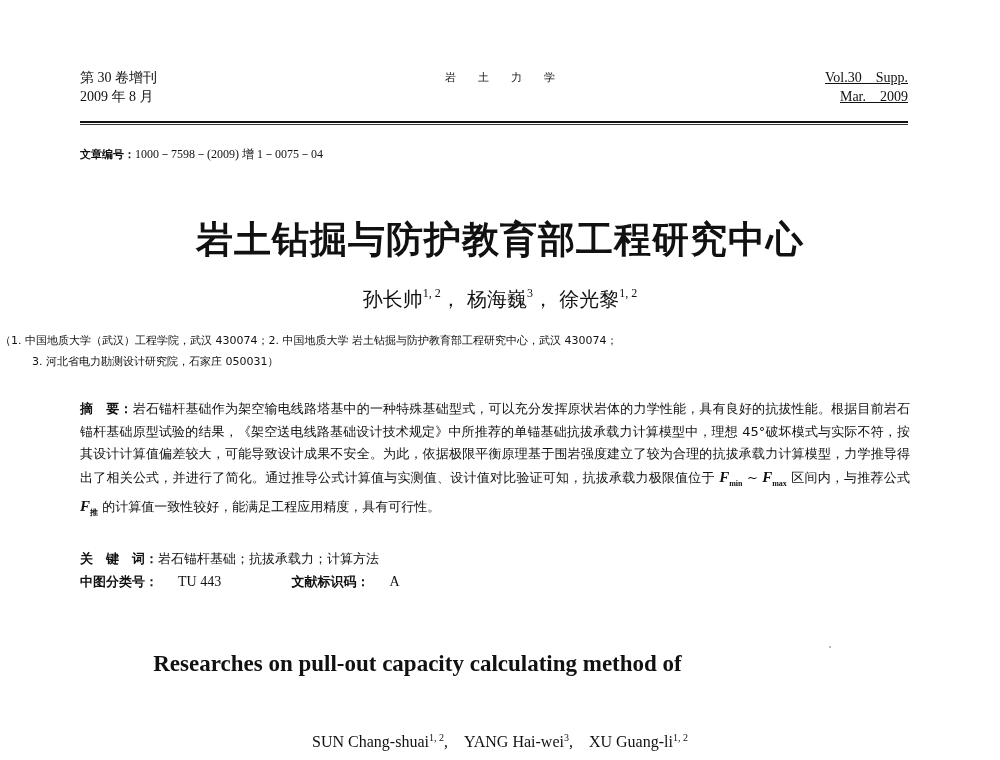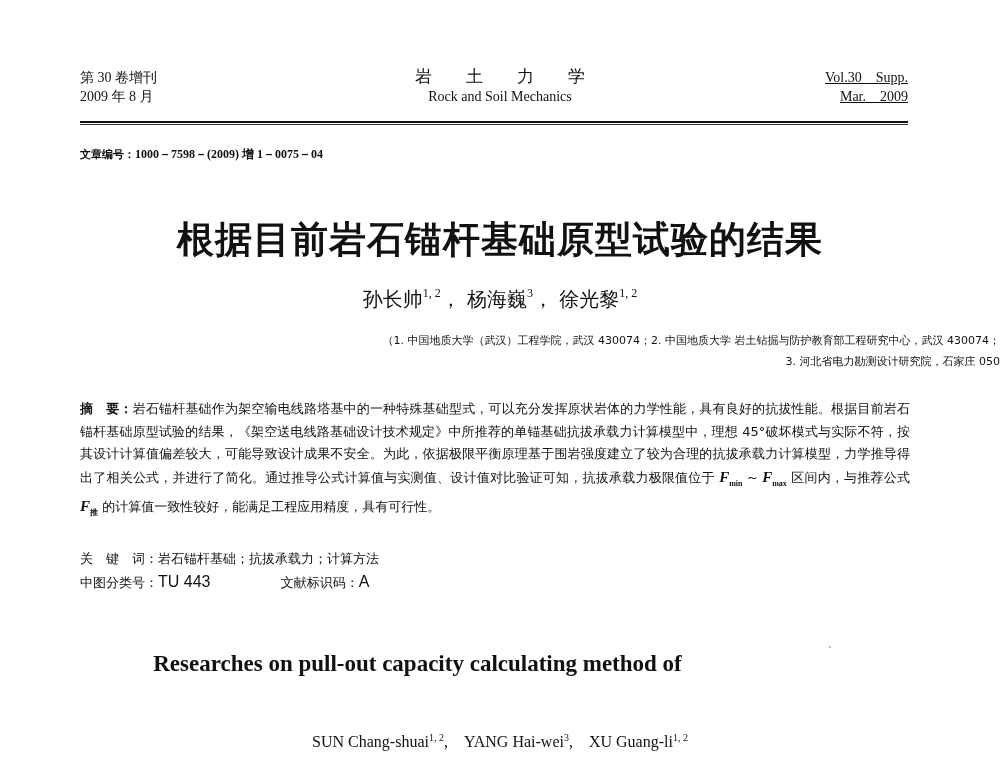--- a/index.html
+++ b/index.html
@@ -2,61 +2,60 @@
 <html><head>
 <meta charset="utf-8">
 <style>
   html, body { margin: 0; padding: 0; background: #ffffff; }
   body { width: 1000px; height: 760px; position: relative; overflow: hidden; color: #111; font-family: "DejaVu Serif", serif; }
   .abs { position: absolute; }
   .hdr { font-family: "Liberation Serif", "DejaVu Serif", serif; font-size: 14px; line-height: 19px; }
   .rule { position: absolute; left: 80px; width: 828px; top: 121px; height: 2px; background: #111; }
   .rule2 { position: absolute; left: 80px; width: 828px; top: 124px; height: 1px; background: #333; }
   .artno { font-size: 11px; font-weight: bold; }
-  .artno .num { font-family: "Liberation Serif", serif; font-weight: bold; font-size: 12px; }
+  .artno .num { font-family: "Liberation Serif", serif; font-weight: normal; font-size: 12px; }
   .title-cn { left: 0; width: 1000px; top: 215px; text-align: center; font-family: "DejaVu Sans", sans-serif; font-weight: bold; font-size: 37px; letter-spacing: 1px; }
   .authors-cn { left: 0; width: 1000px; top: 286px; text-align: center; font-size: 20px; }
   .authors-cn sup { font-size: 12px; font-family: "Liberation Serif", serif; vertical-align: 9px; }
-  .affil { left: 0; width: 1000px; text-align: right; font-size: 11px; font-family: "DejaVu Sans", sans-serif; }
+  .affil { left: 0; width: 1000px; text-align: left; font-size: 11px; font-family: "DejaVu Sans", sans-serif; }
   .abstract { left: 80px; width: 830px; top: 398px; font-size: 13px; line-height: 22.5px; font-family: "DejaVu Sans", sans-serif; text-align: justify; }
   .abstract .lbl { font-weight: bold; }
   .abstract .math { font-family: "Liberation Serif", serif; font-style: italic; font-weight: bold; font-size: 15px; margin-top: 25px; }
   .abstract .math sub { font-size: 8px; font-style: normal; }
   .kw { left: 80px; top: 550px; font-size: 13px; font-family: "DejaVu Sans", sans-serif; }
-  .kw .lbl, .cls .lbl { font-weight: normal; text-align: right; }
+  .kw .lbl, .cls .lbl { font-weight: bold; text-align: right; }
   .cls { left: 80px; top: 573px; font-size: 13px; font-family: "DejaVu Sans", sans-serif; width: 830px; }
-  .cls .tnum { font-family: Liberation Sans, sans-serif; font-size: 16px; }
+  .cls .tnum { font-family: Liberation Serif, serif; font-size: 14px; margin-left: 20px; }
   .title-en { left: 0; width: 835px; top: 647px; text-align: center; font-family: "Liberation Serif", serif; font-weight: bold; font-size: 23px; line-height: 33px; }
   .authors-en { left: 0; width: 1000px; top: 732px; text-align: center; font-family: Liberation Serif, serif; font-size: 16px; }
   .authors-en sup { font-size: 10px; }
   .dot { width: 2px; height: 2px; background: #bbb; }
 </style>
 </head>
 <body>
 
 <div class="abs hdr" style="left:80px; top:68px;">
   <div>第 30 卷增刊</div>
   <div>2009 年 8 月</div>
 </div>
 <div class="abs hdr" style="left:0; width:1000px; top:68px; text-align:center;">
-  <div style="font-family:Liberation Mono, monospace; font-size:17px;">岩　　土　　力　　学</div>
-  <div>Rock and Soil Mechanics</div>
+  <div style="font-family:Liberation Serif, serif; font-size:11px;">岩　　土　　力　　学</div>
 </div>
 <div class="abs hdr" style="right:92px; top:68px; text-align:right;text-decoration:underline;">
   <div style="white-space:pre;">Vol.30　Supp.</div>
   <div style="white-space:pre;">Mar.　2009</div>
 </div>
 <div class="rule"></div>
 <div class="rule2"></div>
 
 <div class="abs artno" style="left:80px; top:146px;">
   <span>文章编号：</span><span class="num">1000－7598－(2009) 增 1－0075－04</span>
 </div>
 
-<div class="abs title-cn">根据目前岩石锚杆基础原型试验的结果</div>
+<div class="abs title-cn">岩土钻掘与防护教育部工程研究中心</div>
 
 <div class="abs authors-cn">
   <span>孙长帅</span><sup>1, 2</sup><span>，</span>
   <span>杨海巍</span><sup>3</sup><span>，</span>
   <span>徐光黎</span><sup>1, 2</sup>
 </div>
 
 <div class="abs affil" style="top:333px;">（1. 中国地质大学（武汉）工程学院，武汉 430074；2. 中国地质大学 岩土钻掘与防护教育部工程研究中心，武汉 430074；</div>
 <div class="abs affil" style="top:354px;padding-left:32px;">3. 河北省电力勘测设计研究院，石家庄 050031）</div>
 

